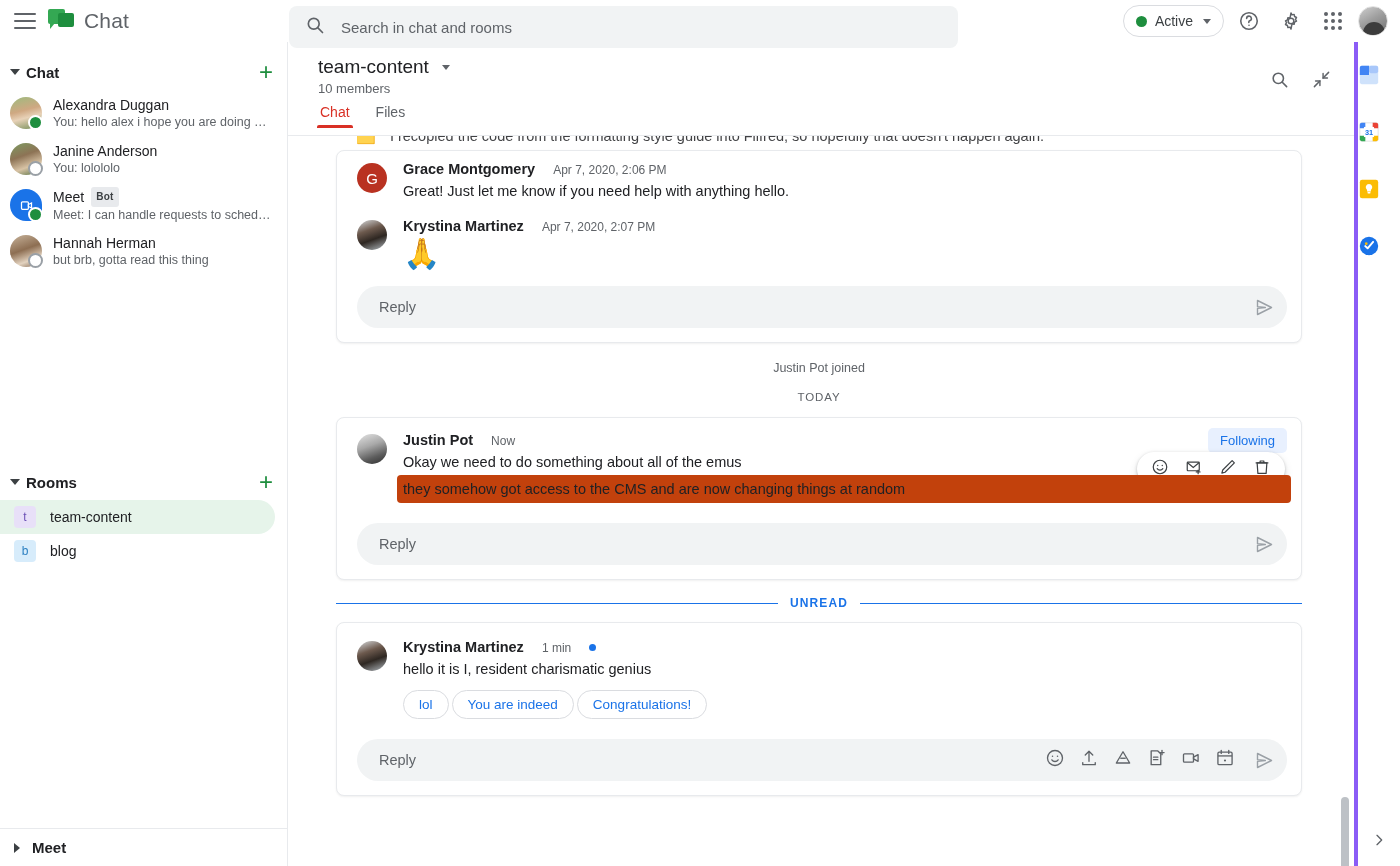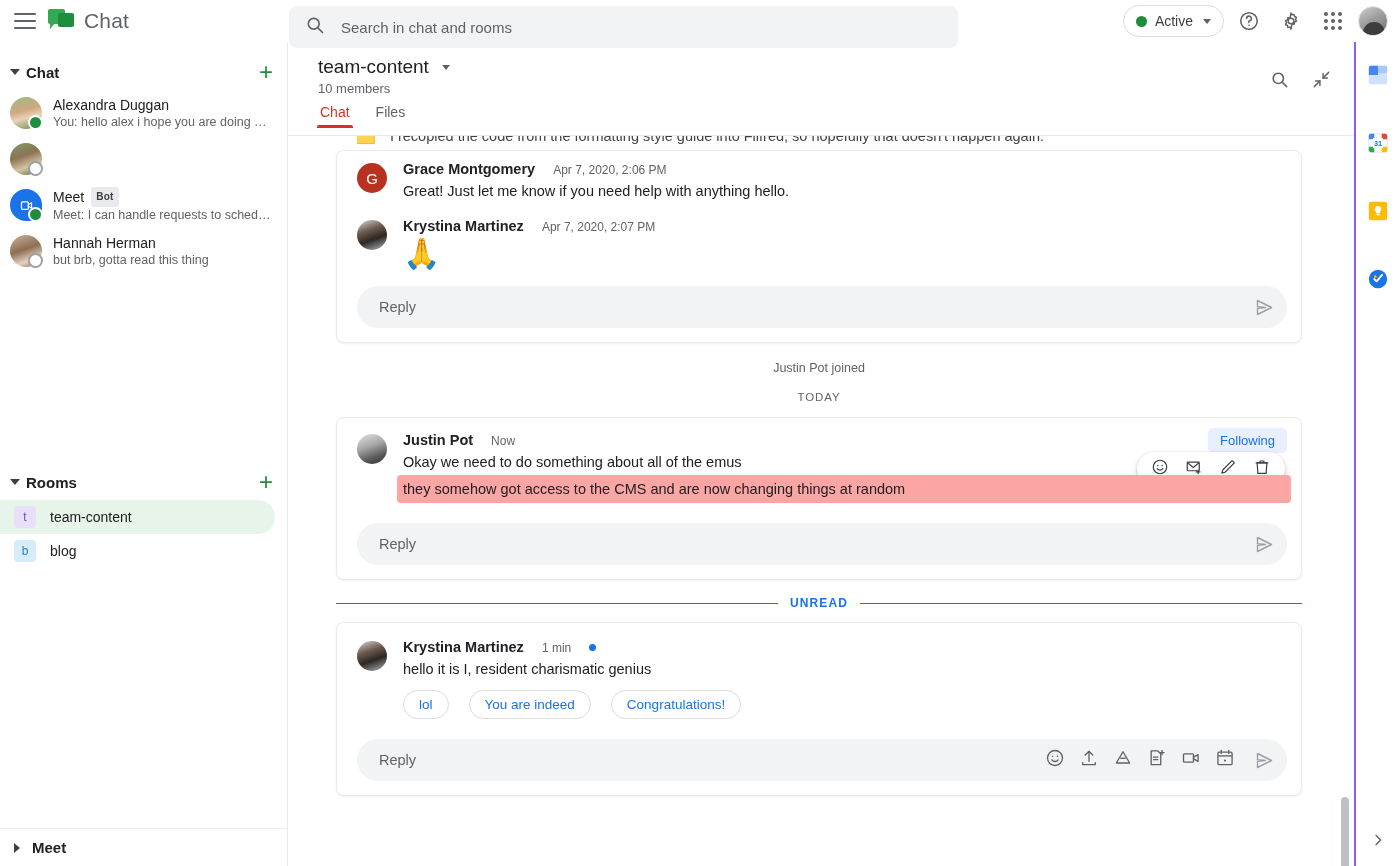--- a/index.html
+++ b/index.html
@@ -177,21 +177,21 @@
   }
   .msg { display: flex; gap: 16px; padding: 10px 16px 2px 20px; position: relative; }
   .msg-av { width: 30px; height: 30px; border-radius: 50%; flex: 0 0 30px; overflow: hidden; margin-top: 2px;}
   .msg-body { flex: 1; min-width: 0; }
   .msg-head { display: flex; align-items: baseline; gap: 18px; }
   .msg-name { font-size: 14.5px; font-weight: 700; color: #202124; }
   .msg-time { font-size: 12px; color: #5f6368; }
   .unread-dot { width: 7px; height: 7px; border-radius: 50%; background: #1a73e8; align-self: center; }
   .msg-text { font-size: 14.5px; color: #202124; line-height: 22px; padding-top: 3px; }
   .msg-text.emoji { font-size: 30px; line-height: 36px; padding-top: 2px;}
-  .msg-line-hover { background: #fca5a5; border-radius: 4px; margin: 2px -6px 0 -6px; padding: 3px 6px; }
+  .msg-line-hover { background: #c2410c; border-radius: 4px; margin: 2px -6px 0 -6px; padding: 3px 6px; }
 
   .reply-bar {
     margin: 12px 14px 14px 20px; height: 42px; background: #f1f3f4; border-radius: 21px;
     display: flex; align-items: center; padding: 0 8px 0 22px; position: relative;
   }
   .reply-bar .ph { font-size: 14.5px; color: #5f6368; flex: 1; }
   .reply-icons { display: flex; align-items: center; gap: 14px; padding-right: 8px; }
   .send-btn { width: 30px; height: 30px; display: flex; align-items: center; justify-content: center; margin-left: 6px;}
 
   .sys-line { text-align: center; font-size: 12.5px; color: #5f6368; padding: 18px 0 0 0; }
@@ -206,34 +206,34 @@
     position: absolute; right: 16px; top: 34px;
     background: #fff; border-radius: 20px; height: 34px;
     display: flex; align-items: center; gap: 16px; padding: 0 14px;
     box-shadow: 0 1px 3px rgba(60,64,67,.3), 0 4px 8px rgba(60,64,67,.15);
   }
 
   .unread-div { display: flex; align-items: center; gap: 12px; padding: 16px 0 12px 0; }
   .unread-div .ln { flex: 1; height: 1px; background: #1a73e8; }
   .unread-div .lbl { font-size: 12px; color: #1a73e8; letter-spacing: 1.1px; font-weight: 700; }
 
-  .chips { display: flex; gap: 20px; padding: 10px 0 4px 0; }
+  .chips { display: flex; gap: 3px; padding: 10px 0 4px 0; }
   .chip {
     border: 1px solid #dadce0; border-radius: 16px; padding: 6px 15px;
     font-size: 13.5px; color: #1a73e8; background: #fff; cursor: pointer; white-space: nowrap;
   }
 
   
   .sb-track { position: absolute; right: 5px; top: 0; bottom: 0; width: 8px; }
   .sb-thumb { position: absolute; left: 0; width: 8px; border-radius: 4px; background: #bdc1c6; }
 
   
   .rail {
-    width: 46px; flex: 0 0 46px; border-left: 2px solid #8b5cf6; background: #fff;
-    display: flex; flex-direction: column; align-items: center; padding-top: 22px; gap: 46px;
+    width: 46px; flex: 0 0 46px; border-left: 4px solid #8b5cf6; background: #fff;
+    display: flex; flex-direction: column; padding-top: 22px; gap: 35px;
     position: relative;
   }
   .rail-icon { width: 22px; height: 22px; cursor: pointer; position: relative; }
   .rail-chevron {
     position: absolute; bottom: 14px; left: 0; right: 0; display: flex; justify-content: center; cursor: pointer;
   }
 
   
   .ph-a { background: linear-gradient(165deg,#9dbb7e 0%,#cfa882 42%,#e8d2b8 62%,#6f8a53 100%); }
   .ph-b { background: linear-gradient(160deg,#7e9c63 0%,#8d7355 40%,#d8c3a5 70%,#4c6b3c 100%); }
@@ -335,20 +335,26 @@
               <span>Alexandra Duggan</span>
             </div>
           <div class="chat-sub">You: hello alex i hope you are doing well</div>
         </div>
       </div>
 
       <div class="chat-row">
         <div class="av">
           <div class="av-img ph-b"></div>
             <span class="pres away"></span>
+        </div>
+        <div class="chat-txt">
+          <div class="chat-name">
+              <span>Janine Anderson</span>
+            </div>
+          <div class="chat-sub">You: lolololo</div>
         </div>
       </div>
 
       <div class="chat-row">
         <div class="av">
           <div class="av-img meet-bot-av" style="display:flex;align-items:center;justify-content:center;">
             <svg width="15" height="15" viewBox="0 0 24 24" fill="none" stroke="#fff" stroke-width="2">
               <rect x="4" y="6" width="11" height="12" rx="1.5"></rect>
                 <path d="M15 10.5l5-2.6v8.2l-5-2.6z"></path>
             </svg>

